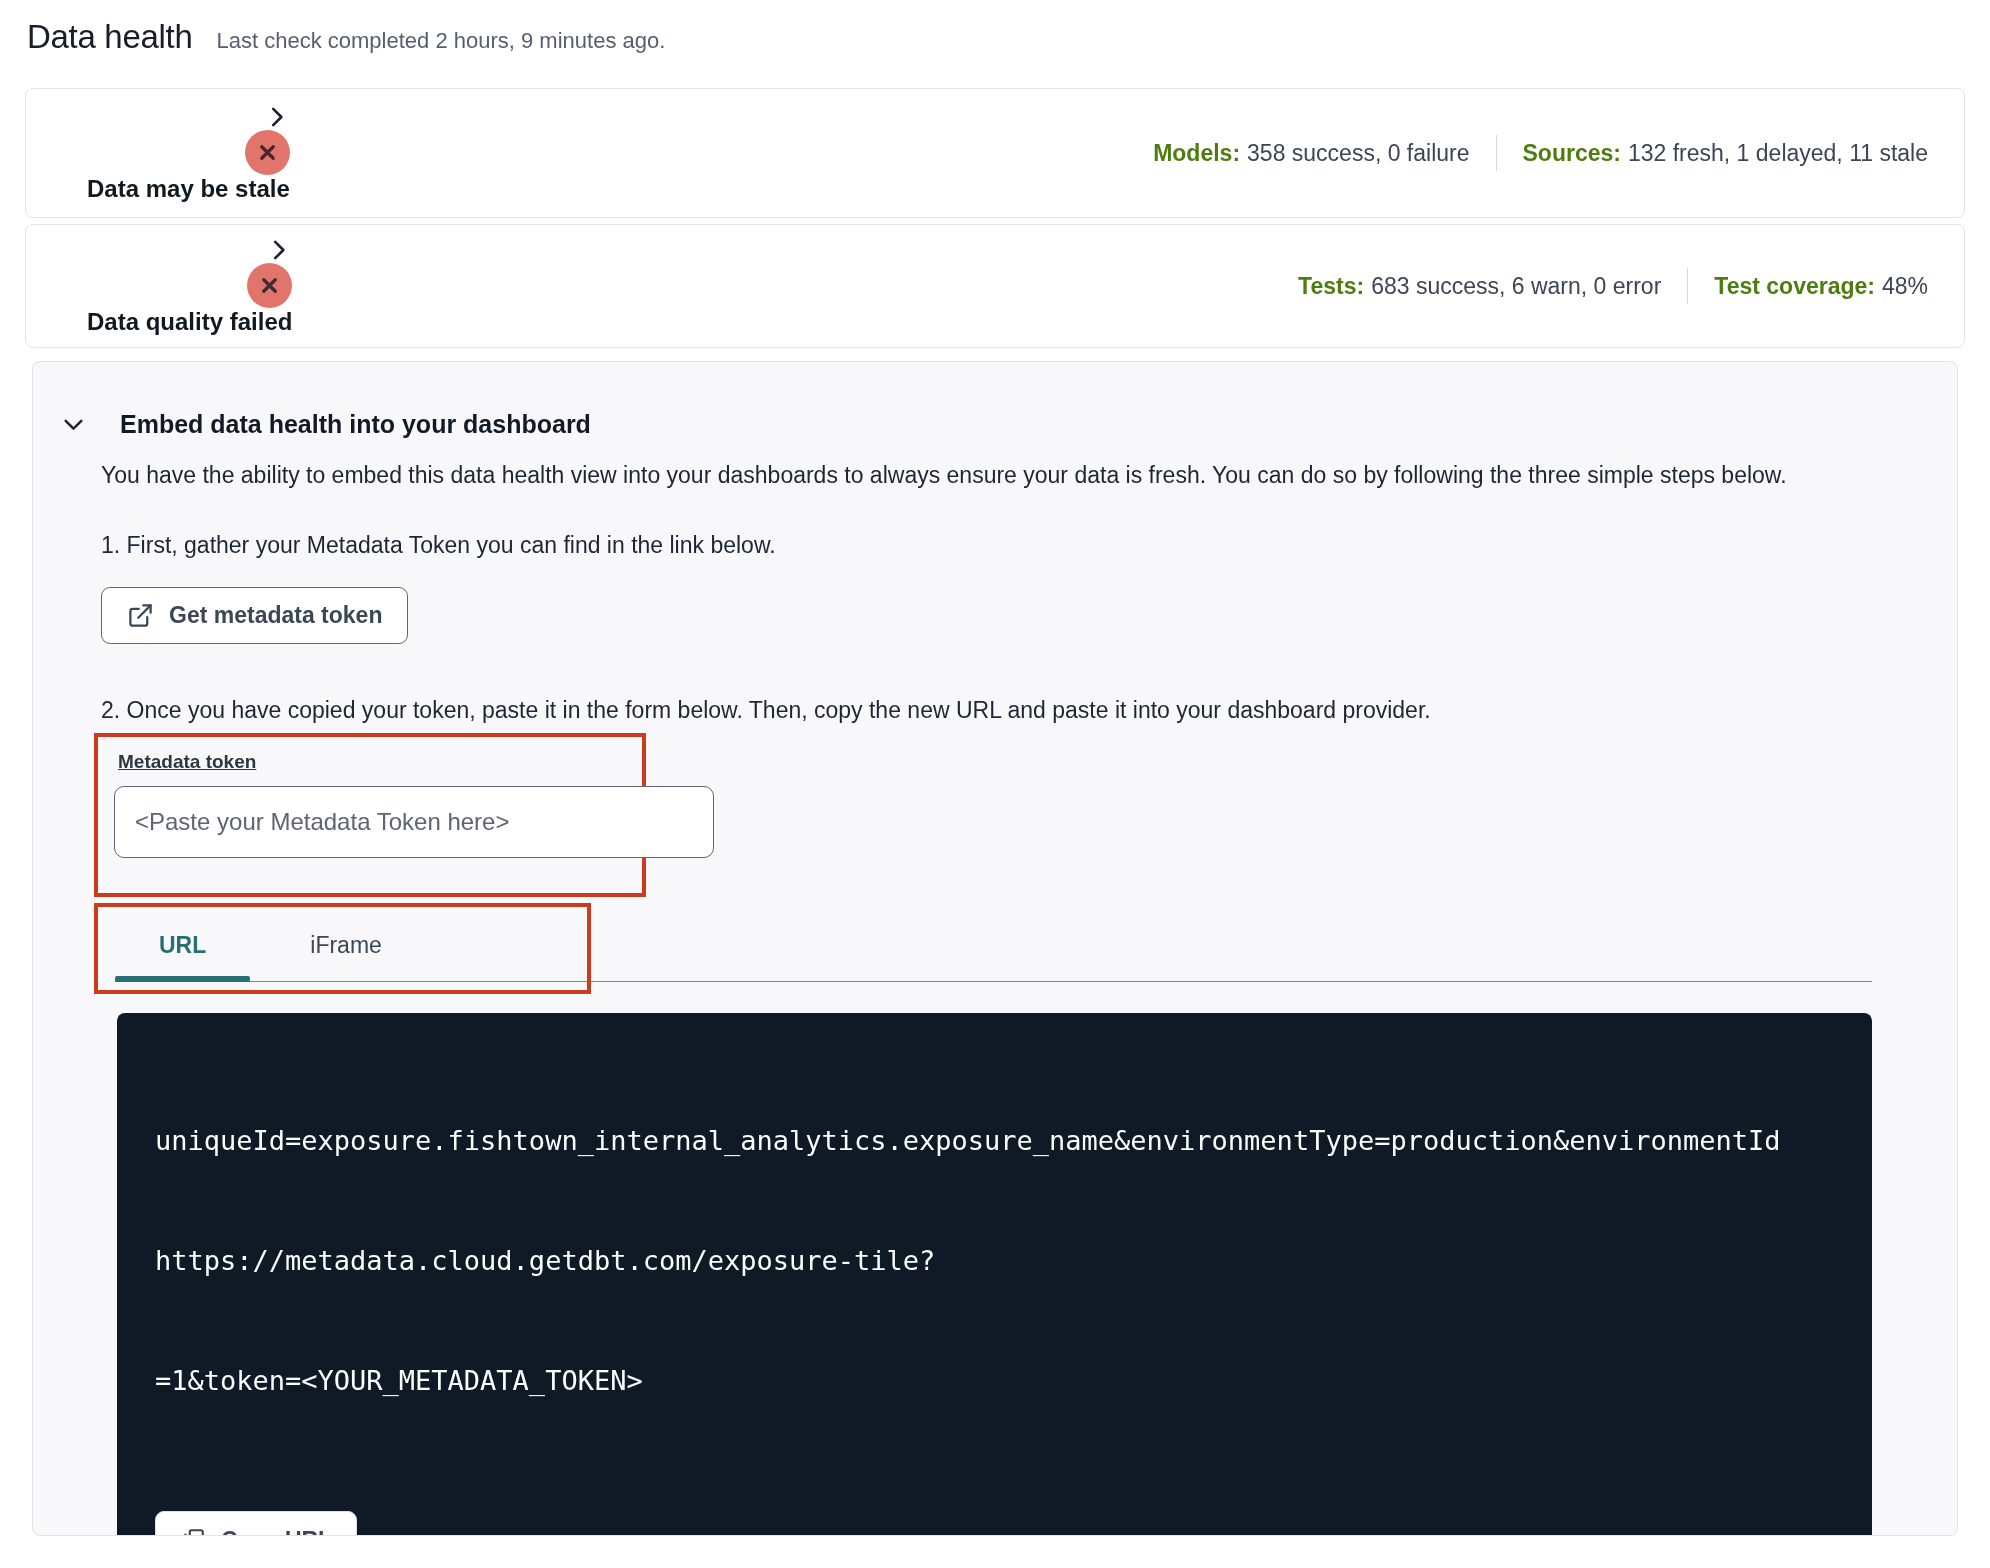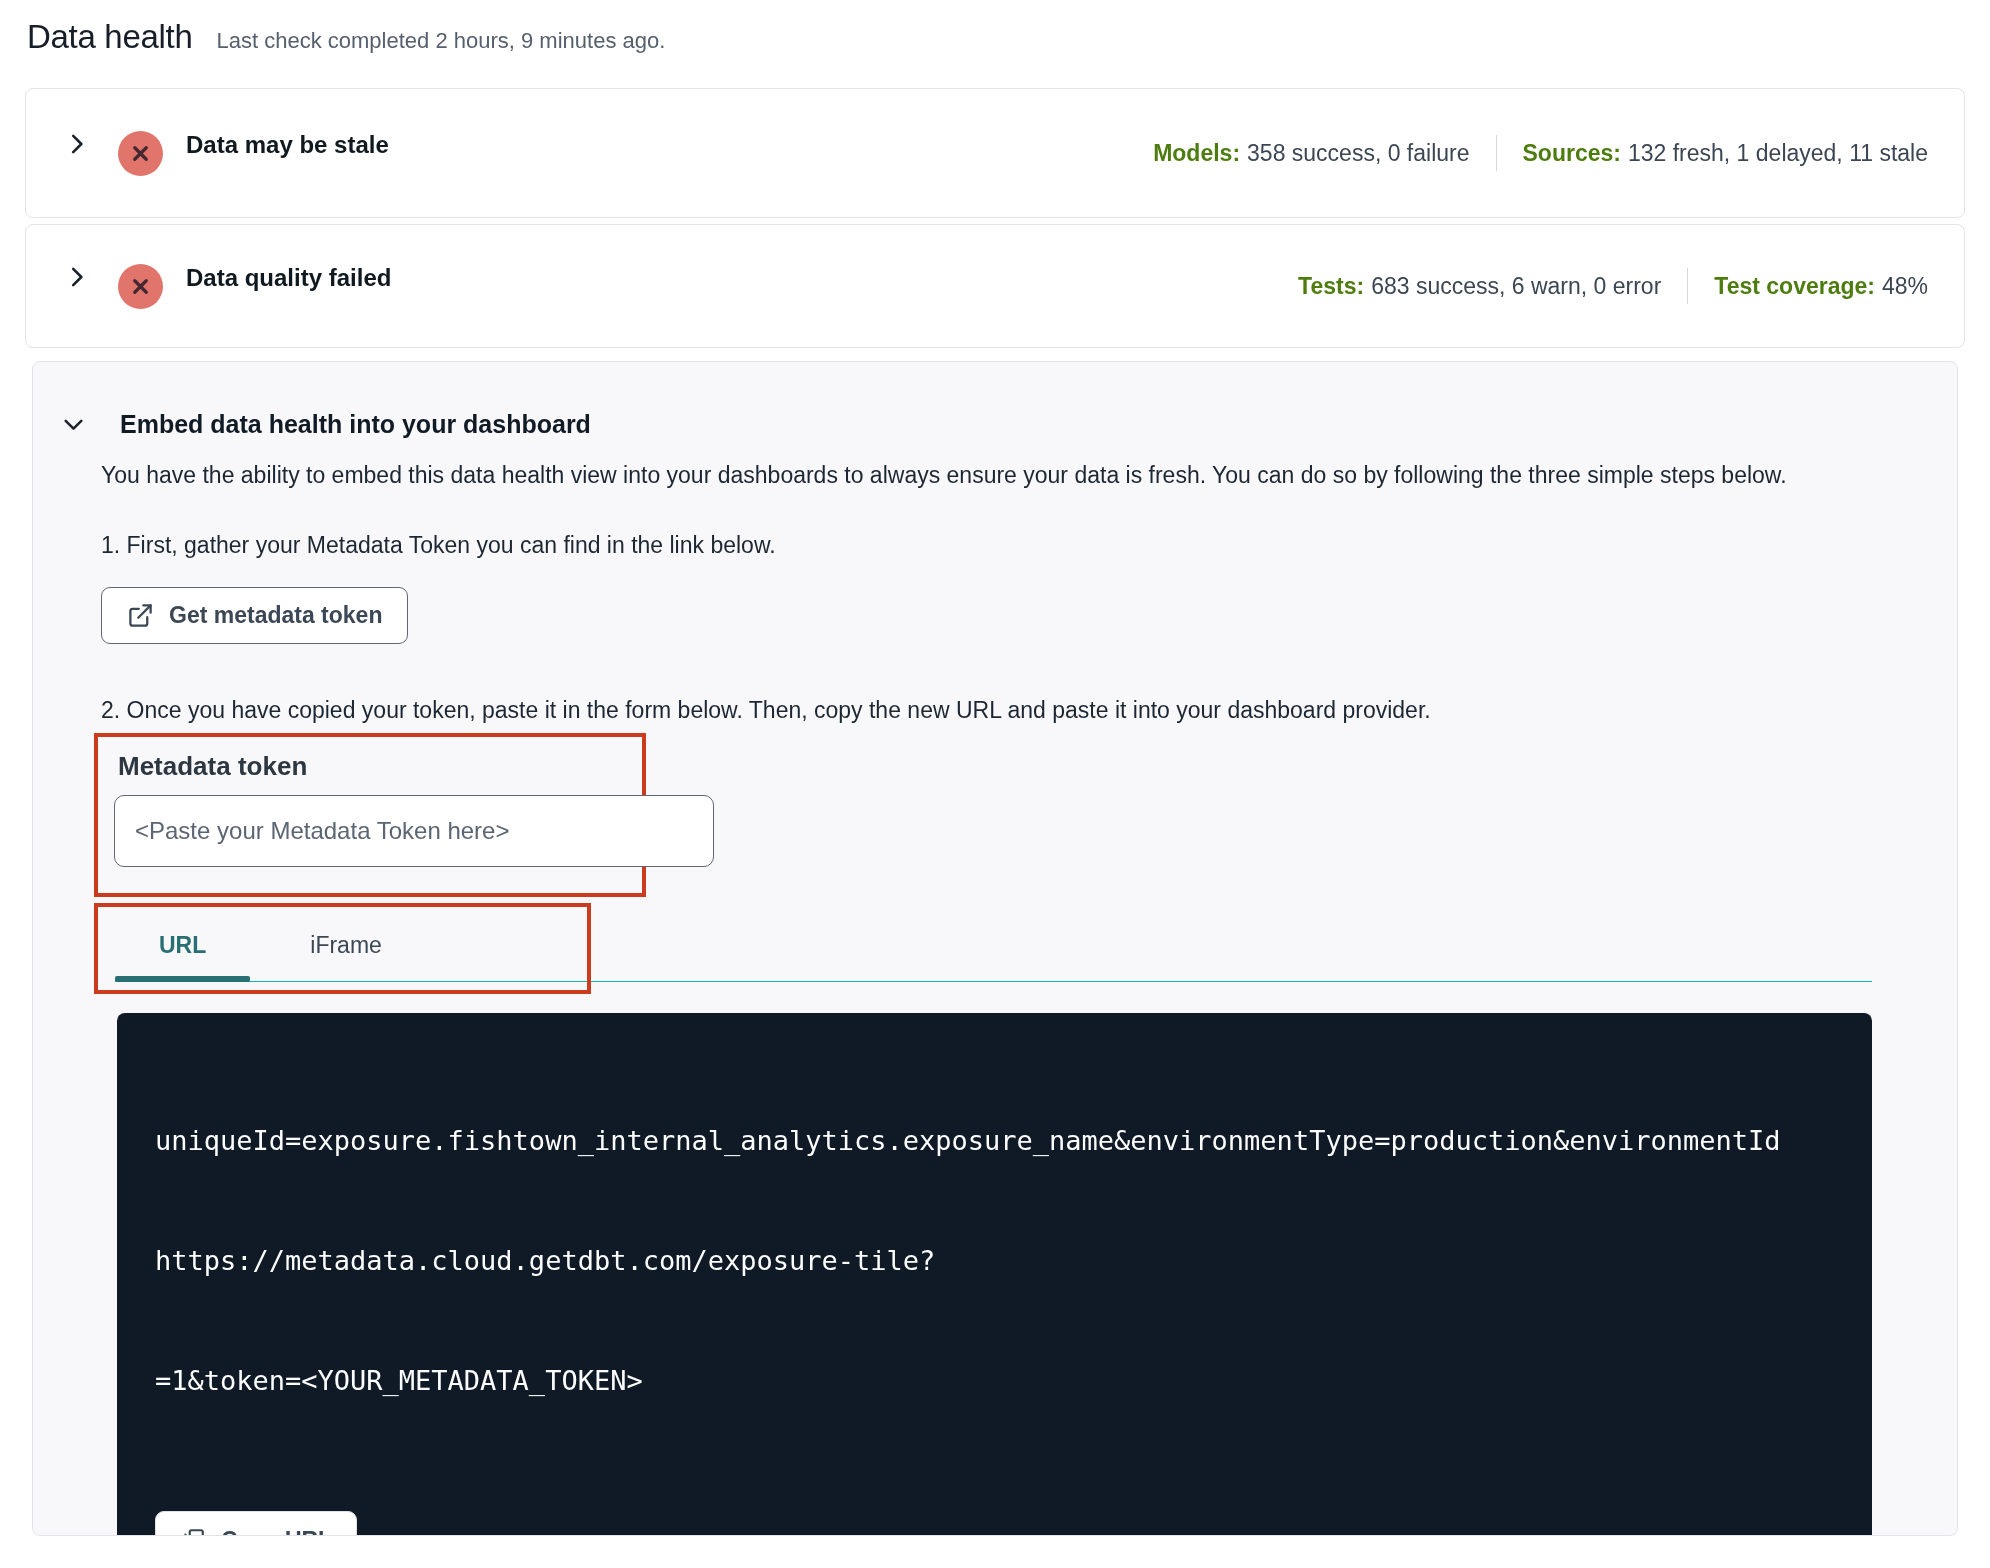--- a/index.html
+++ b/index.html
@@ -18,21 +18,21 @@
 
   
   .card {
     margin:0 25px 6px; background:#fff;
     border:1px solid #e3e4e8; border-radius:8px;
     display:flex; align-items:center; justify-content:space-between;
     padding:0 36px 0 38px;
   }
   .card-stale { height:130px; }
   .card-quality { height:124px; }
-  .card-left { display:flex; align-items:flex-start; }
+  .card-left { display:flex; align-items:flex-end;flex-direction:column; }
   .expander { background:none; border:none; padding:0; margin:0; cursor:pointer; display:flex; align-items:center; }
   .status-icon {
     width:45px; height:45px; border-radius:50%;
     background:#e1756b; display:flex; align-items:center; justify-content:center;
     margin-left:28px; flex:none;
   }
   .card-title { font-size:24px; font-weight:700; color:#10191f; margin:0 0 0 23px; }
   .card-stats { display:flex; align-items:center; font-size:23px; color:#3c4653; white-space:nowrap; }
   .stat b { font-weight:700; color:#4d7c0f; margin-right:7px; }
   .vdiv { width:1px; height:36px; background:#d7d8dd; margin:0 26px; }
@@ -55,21 +55,21 @@
     display:inline-flex; align-items:center; gap:15px;
     height:57px; padding:0 25px;
     background:#fff; border:1.5px solid #606875; border-radius:9px;
     font-family:inherit; font-size:23px; font-weight:700; color:#3b4754;
     cursor:pointer; margin-top:22px;
   }
 
   
   .annot { border:4px solid #cb3b1d; }
   .annot-token { margin:3px 0 0 -7px; width:552px; height:164px; padding:14px 0 0 16px; }
-  .token-label { display:block; font-size:26px; font-weight:700; color:#2c3742; margin:0 0 13px 4px; }
+  .token-label { display:block; font-size:19px; font-weight:700; color:#2c3742; margin:0 0 13px 4px;text-decoration:underline; }
   .token-input {
     width:600px; height:72px; border:1.5px solid #5f6774; border-radius:10px;
     font-family:inherit; font-size:24px; padding:0 20px; color:#333; background:#fff; outline:none;
   }
   .token-input::placeholder { color:#5c6573; opacity:1; }
 
   
   .tabs-outer { position:relative; margin:13px 0 0 14px; width:1757px; }
   .tabstrip { display:flex; gap:16px; border-bottom:1px solid #14b8a6; height:72px; }
   .tab {

